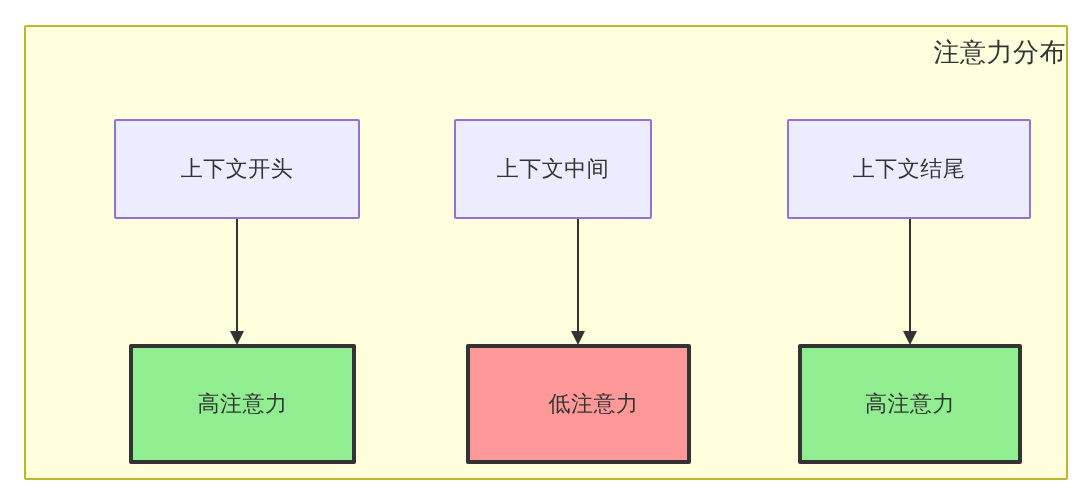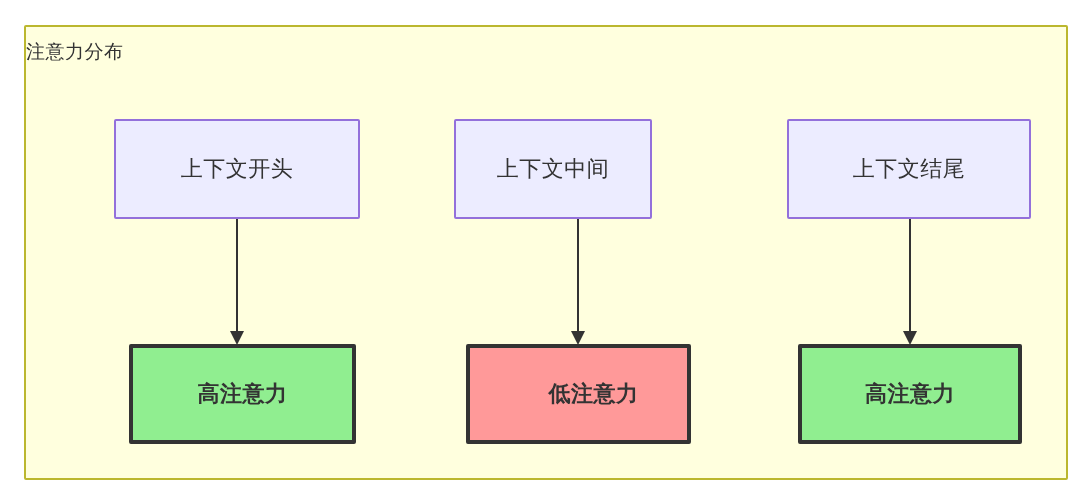--- a/index.html
+++ b/index.html
@@ -33,22 +33,22 @@
     background: #ffffde;
     border: 2px solid #bbb72e;
     border-radius: 2px;
   }
 
   .subgraph-title {
     position: absolute;
     left: 0;
     right: 0;
     top: 11px;
-    text-align: left;
-    font-size: 19px;
+    text-align: right;
+    font-size: 26px;
     line-height: 28px;
     color: #333333;
     letter-spacing: 0.5px;
     white-space: nowrap;
   }
 
   
   .node {
     position: absolute;
     box-sizing: border-box;
@@ -64,24 +64,23 @@
   }
 
   .node.context {
     background: #ececff;
     border: 2px solid #9370db;
     height: 100px;
     text-align: center;
   }
 
   .node.outcome {
-    height: 100px;
+    height: 120px;
     border-style: solid;
     border-width: 4px;
-    font-weight: bold;
   }
 
   .node.outcome.high {
     background: #90ee90;
     border-color: #333333;
   }
 
   .node.outcome.low {
     background: #f99;
     border-color: #333333;

